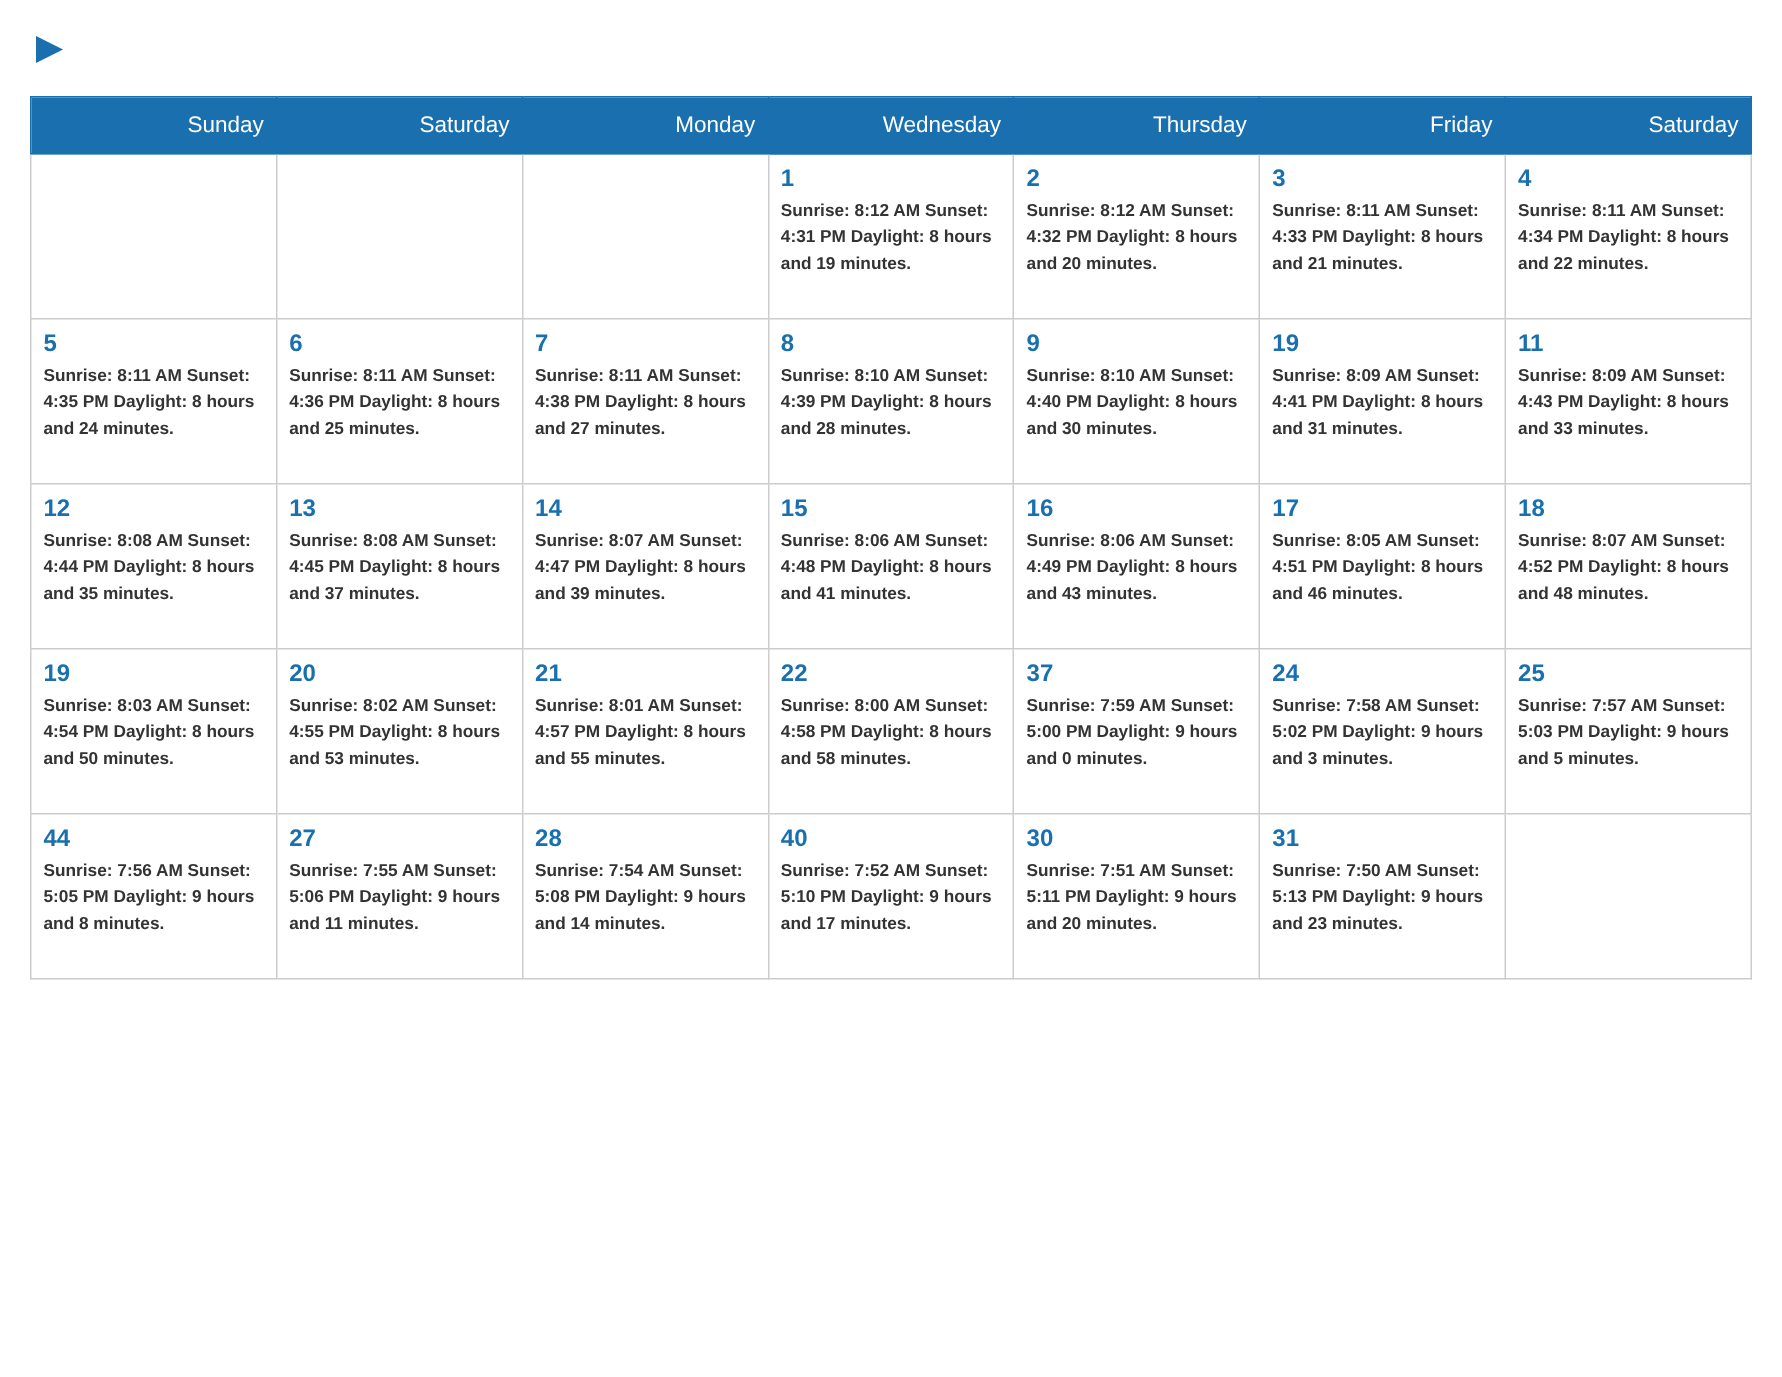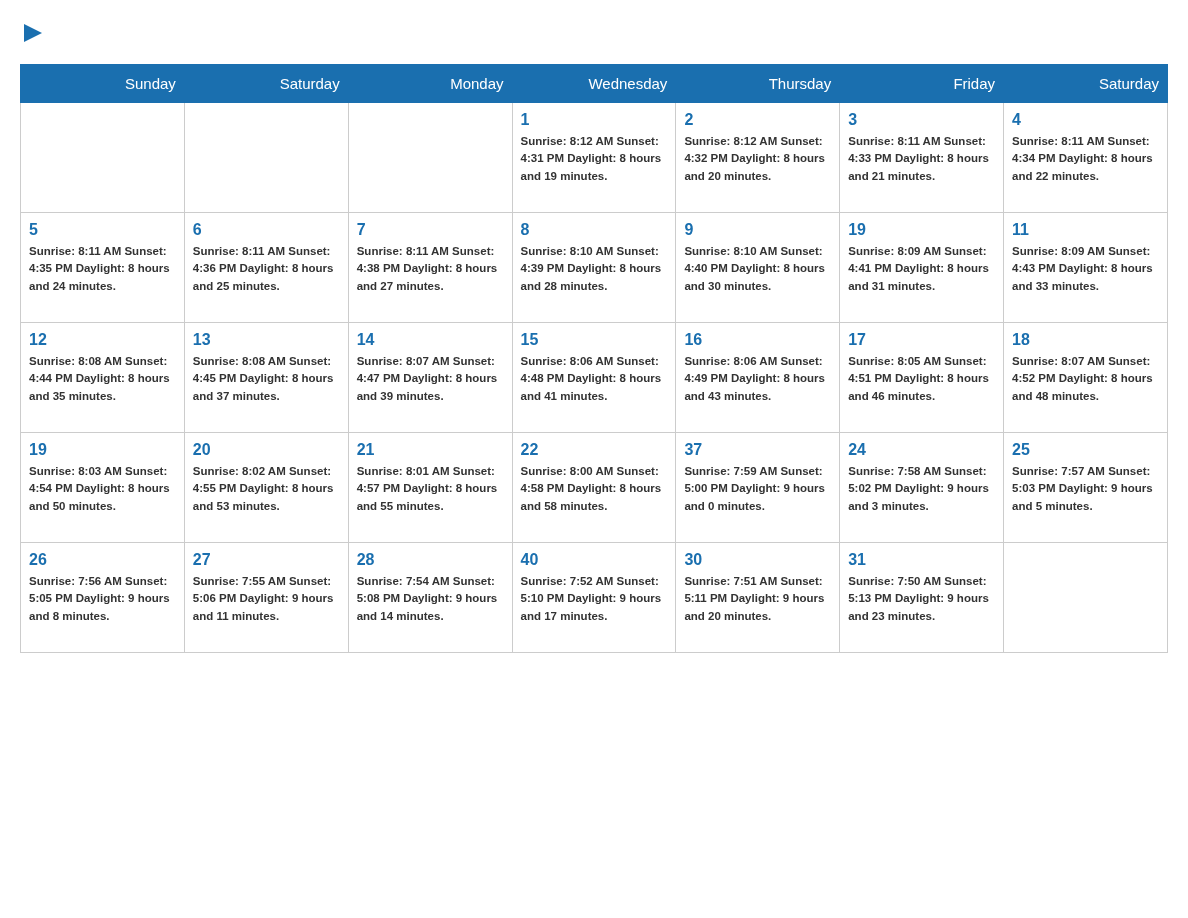--- a/index.html
+++ b/index.html
@@ -303,21 +303,21 @@
         <td>
           <span class="day-number">25</span>
           <div class="day-info">Sunrise: 7:57 AM
 Sunset: 5:03 PM
 Daylight: 9 hours
 and 5 minutes.</div>
         </td>
       </tr>
       <tr>
         <td>
-          <span class="day-number">26</span>
+          <span class="day-number">44</span>
           <div class="day-info">Sunrise: 7:56 AM
 Sunset: 5:05 PM
 Daylight: 9 hours
 and 8 minutes.</div>
         </td>
         <td>
           <span class="day-number">27</span>
           <div class="day-info">Sunrise: 7:55 AM
 Sunset: 5:06 PM
 Daylight: 9 hours

